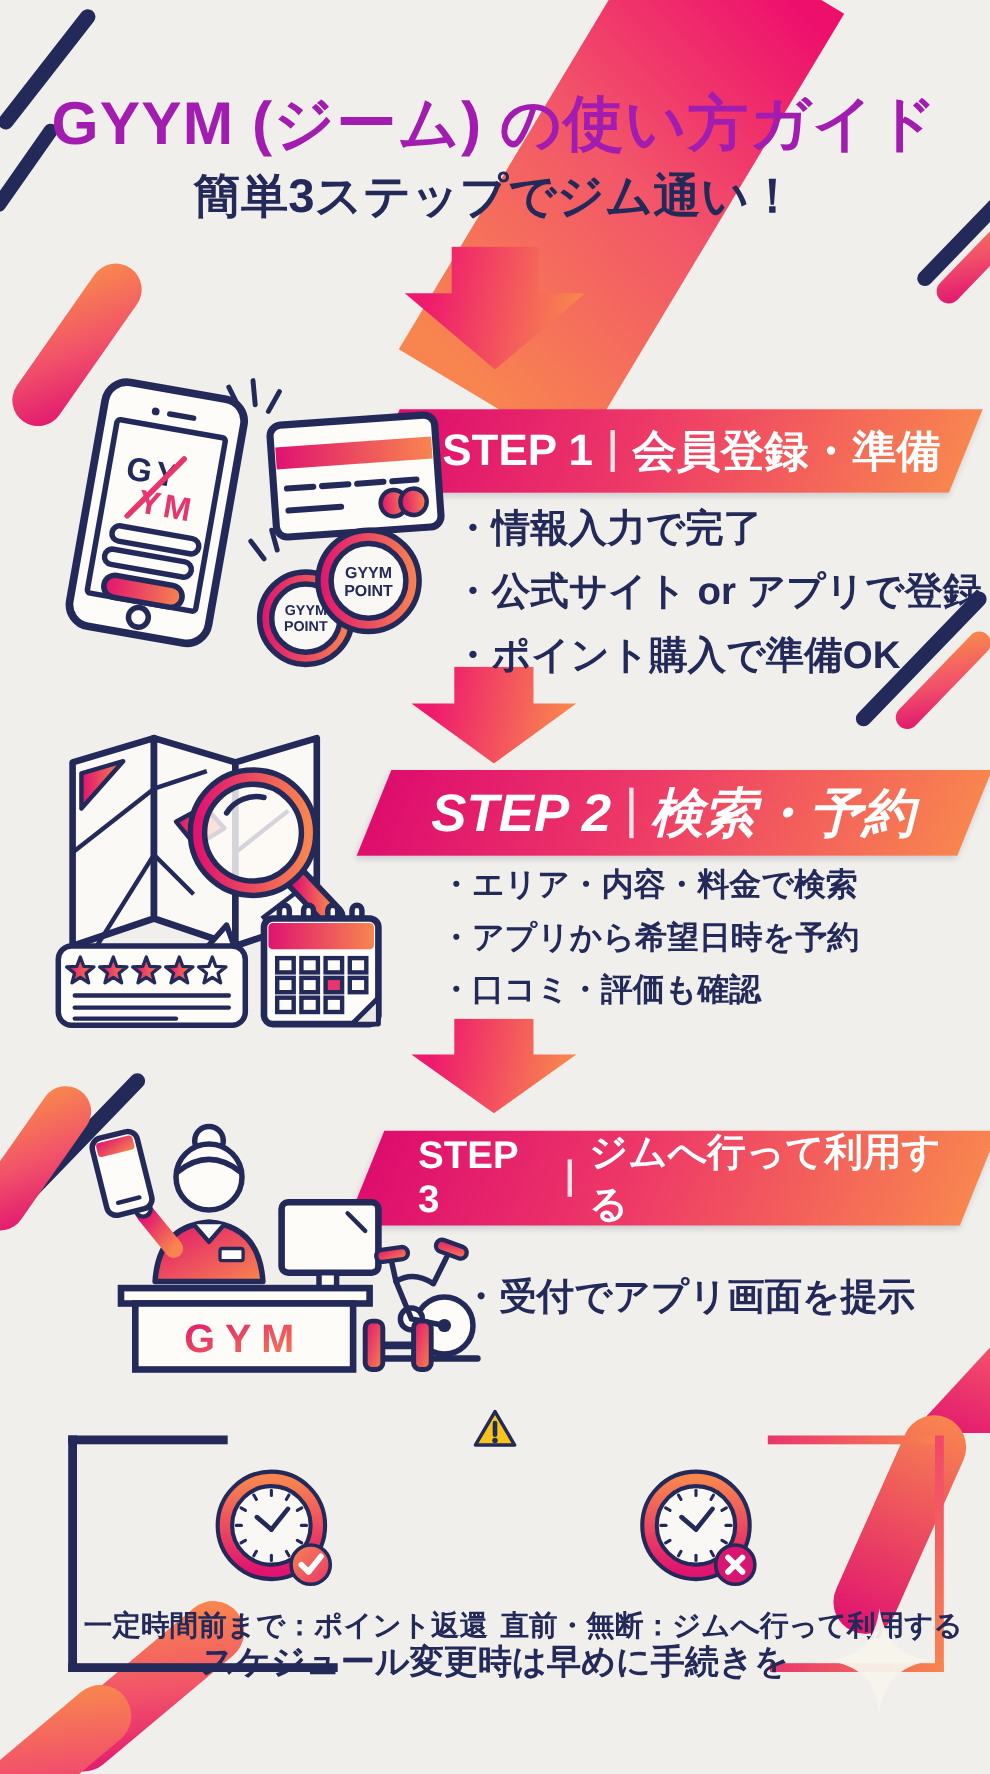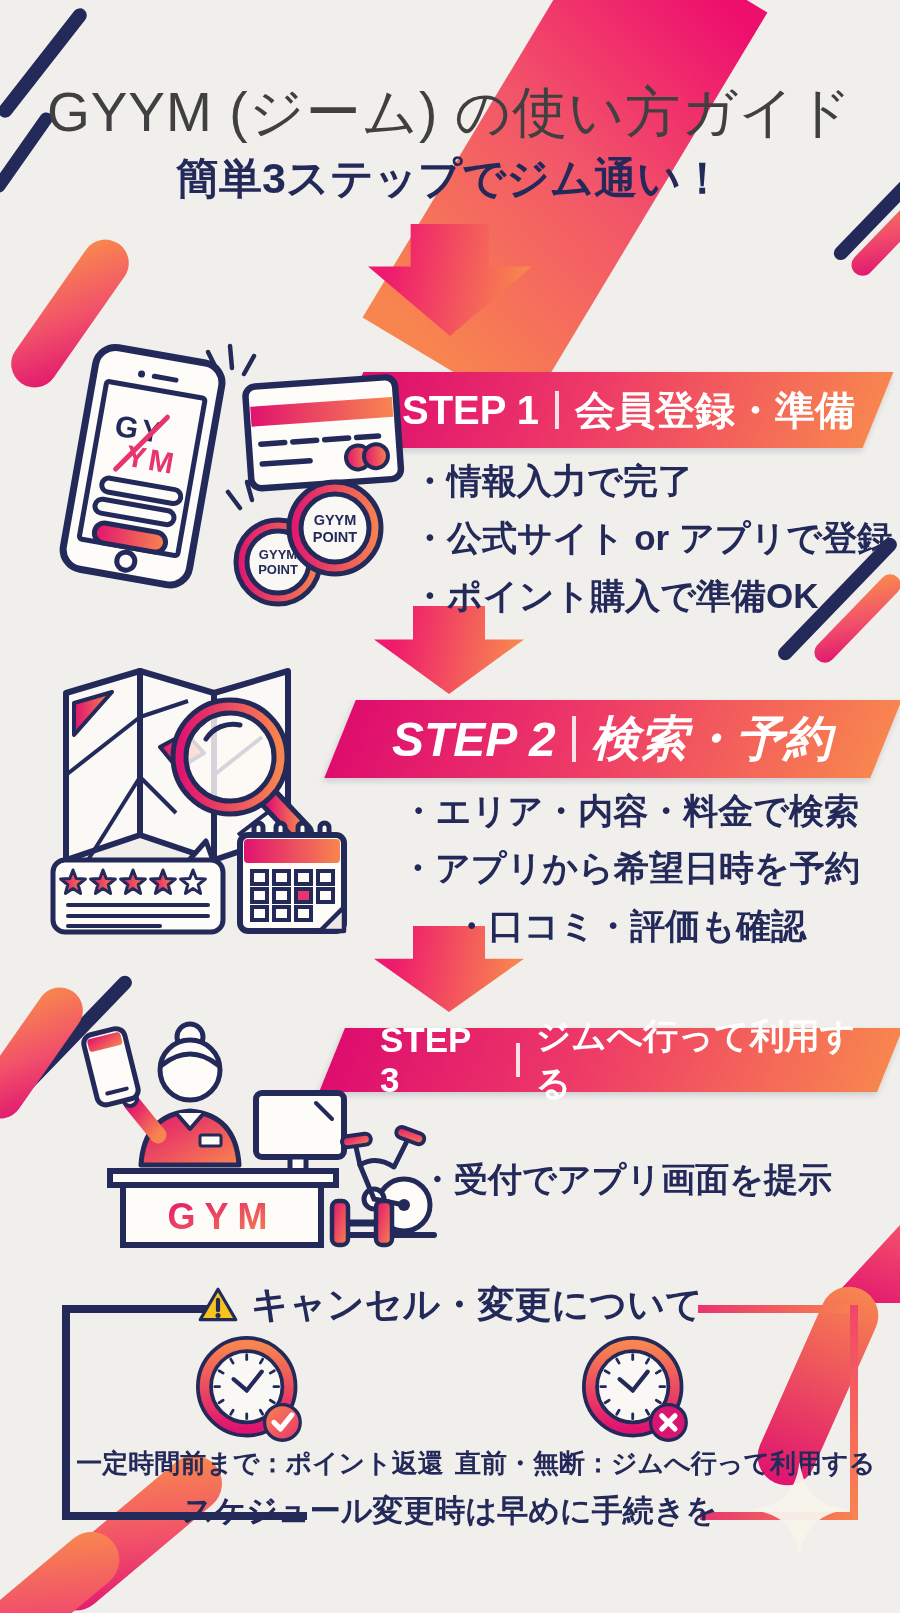--- a/index.html
+++ b/index.html
@@ -30,22 +30,22 @@
   
   .down-arrow {
     position:absolute;
     background: linear-gradient(100deg, #ee1a6e 15%, #f8854f 90%);
     clip-path: polygon(26% 0, 74% 0, 74% 38%, 100% 38%, 50% 100%, 0 38%, 26% 38%);
   }
 
   
   .title {
     position:absolute; left:0; top:76px; width:100%;
-    text-align:center; font-size:55px; font-weight:400; letter-spacing:1px;
-    color:#404040;
+    text-align:center; font-size:55px; font-weight:700; letter-spacing:1px;
+    color:#a21caf;
   }
   .subtitle {
     position:absolute; left:0; top:150px; width:100%;
     text-align:center; font-size:43px; font-weight:900;
     color:#232a5a;
   }
 
   
   .banner { position:absolute; }
   .banner-bg {
@@ -77,21 +77,21 @@
   .seg-navy { background:#232a5a; }
   .seg-grad-h { background: linear-gradient(90deg, #e8356e, #f8854f); }
   .seg-grad-v { background: linear-gradient(180deg, #f2456b, #f8854f); }
   .cancel-title {
     position:absolute; left:0; top:1280px; width:100%;
     display:flex; align-items:center; justify-content:center; gap:12px;
     font-size:37px; font-weight:900; color:#232a5a;
   }
   .cancel-label {
     position:absolute; text-align:center;
-    font-size:26px; font-weight:800; color:#232a5a; white-space:nowrap;
+    font-size:26px; font-weight:800; color:#232a5a; white-space:nowrap;margin-top:14px;
   }
   .cancel-footer {
     position:absolute; left:0; top:1490px; width:100%;
     text-align:center; font-size:31px; font-weight:900; color:#232a5a;
   }
 </style>
 </head>
 <body>
 
 <div class="canvas">
@@ -197,21 +197,21 @@
   </svg>
 
   <div class="banner" style="left:340px;top:700px;width:546px;height:78px;">
     <div class="banner-bg"></div>
     <div class="banner-text" style="padding-left:52px;font-size:48px;font-style:italic;">
       <span>STEP 2</span>
       <span class="banner-divider"></span>
       <span>検索・予約</span>
     </div>
   </div>
-  <ul class="bullets" style="left:400px;top:782px;font-size:35px;line-height:1.64;text-align:center;">
+  <ul class="bullets" style="left:400px;top:782px;font-size:29px;line-height:1.64;">
     <li>・エリア・内容・料金で検索</li>
     <li>・アプリから希望日時を予約</li>
     <li>・口コミ・評価も確認</li>
   </ul>
 
   <svg class="abs" style="left:48px;top:655px;" width="300" height="265" viewBox="0 0 300 265">
     <defs>
       <linearGradient id="s2g" x1="0" y1="0" x2="1" y2="0">
         <stop offset="0" stop-color="#e01370"></stop>
           <stop offset="1" stop-color="#f8854f"></stop>
@@ -275,21 +275,21 @@
           <rect x="248" y="234" width="15" height="13" fill="#e8356e"></rect>
           <rect x="270" y="234" width="15" height="13"></rect>
         <rect x="204" y="252" width="15" height="13"></rect>
           <rect x="226" y="252" width="15" height="13"></rect>
           <rect x="248" y="252" width="15" height="13"></rect>
       </g>
       <path d="M272,276 L296,252 L296,276 Z" fill="#ece9e4" stroke="#232a5a" stroke-width="4.5" stroke-linejoin="round"></path>
     </g>
   </svg>
 
-  <div class="banner" style="left:332px;top:1028px;width:558px;height:64px;">
+  <div class="banner" style="left:332px;top:1028px;width:558px;height:86px;">
     <div class="banner-bg"></div>
     <div class="banner-text" style="padding-left:48px;font-size:35px;">
       <span>STEP 3</span>
       <span class="banner-divider"></span>
       <span>ジムへ行って利用する</span>
     </div>
   </div>
 
 
   <ul class="bullets" style="left:420px;top:1152px;font-size:34px;line-height:1.62;">
@@ -353,21 +353,20 @@
   <div class="frame-seg seg-grad-v" style="left:850px;top:1305px;width:8px;height:215px;"></div>
   <div class="frame-seg seg-navy" style="left:62px;top:1512px;width:245px;height:8px;"></div>
   <div class="frame-seg seg-grad-h" style="left:700px;top:1512px;width:158px;height:8px;"></div>
 
   <div class="cancel-title">
     <svg width="42" height="38" viewBox="0 0 40 36">
       <path d="M20,3 L37,32 L3,32 Z" fill="#f6c41d" stroke="#232a5a" stroke-width="3" stroke-linejoin="round"></path>
       <line x1="20" y1="13" x2="20" y2="23" stroke="#232a5a" stroke-width="4" stroke-linecap="round"></line>
       <circle cx="20" cy="28" r="2.4" fill="#232a5a"></circle>
     </svg>
-    <span>キャンセル・変更について</span>
   </div>
 
   <svg class="abs" style="left:196px;top:1336px;" width="108" height="108" viewBox="0 0 115 115">
     <defs>
       <linearGradient id="gc1" x1="0" y1="0" x2="0" y2="1">
         <stop offset="0" stop-color="#f8854f"></stop>
           <stop offset="1" stop-color="#e01370"></stop>
       </linearGradient>
       <linearGradient id="gb1" x1="0" y1="0" x2="1" y2="1">
         <stop offset="0" stop-color="#f8854f"></stop>

